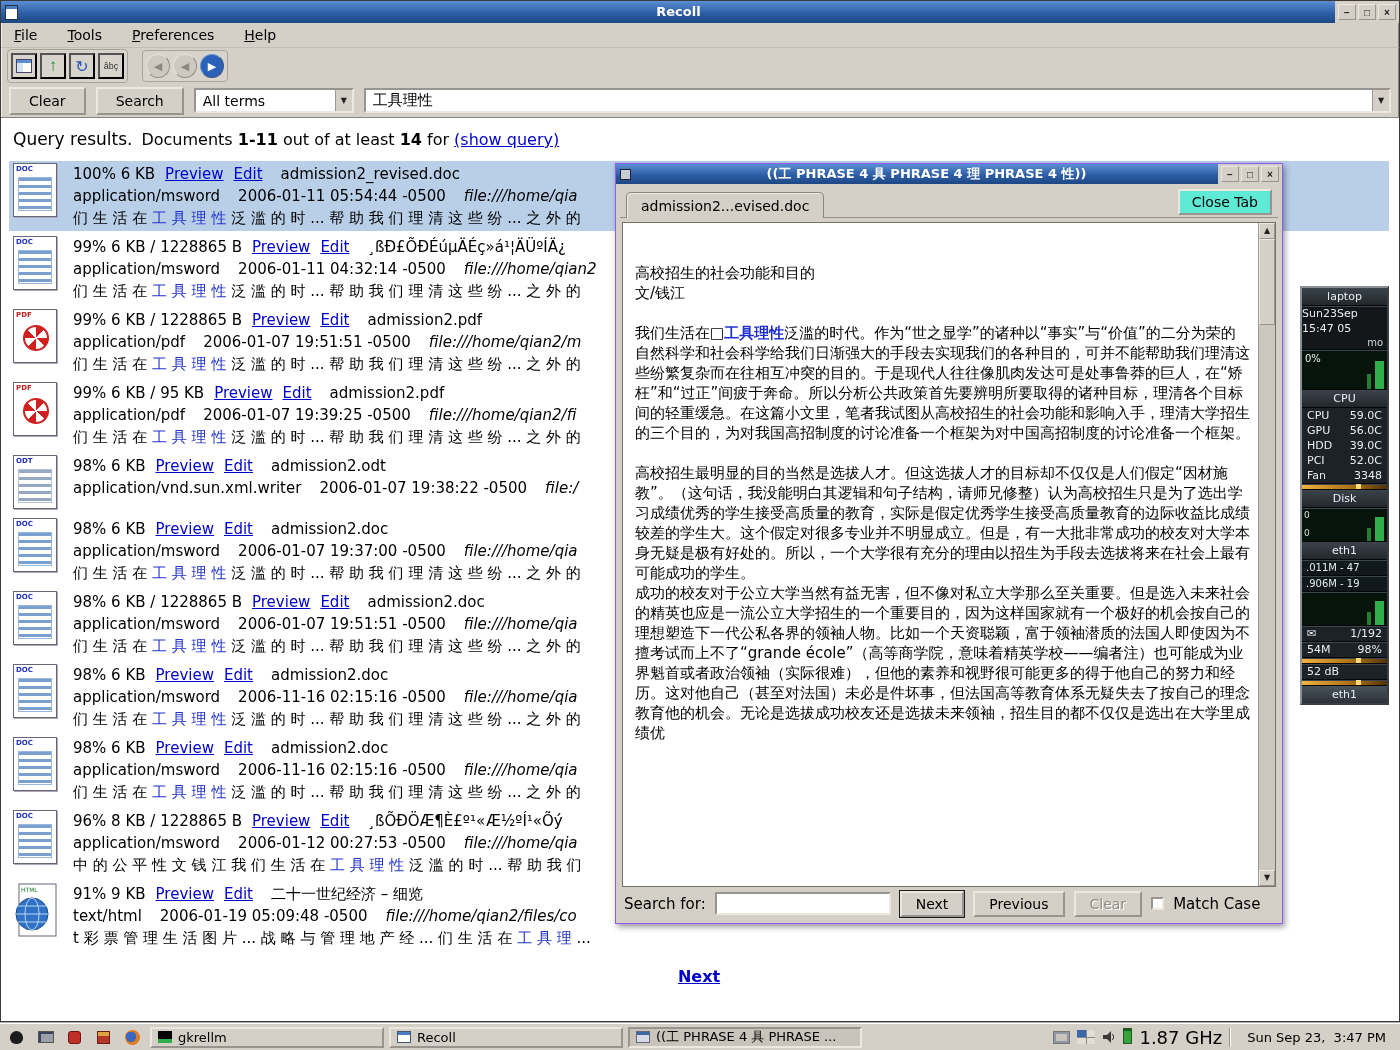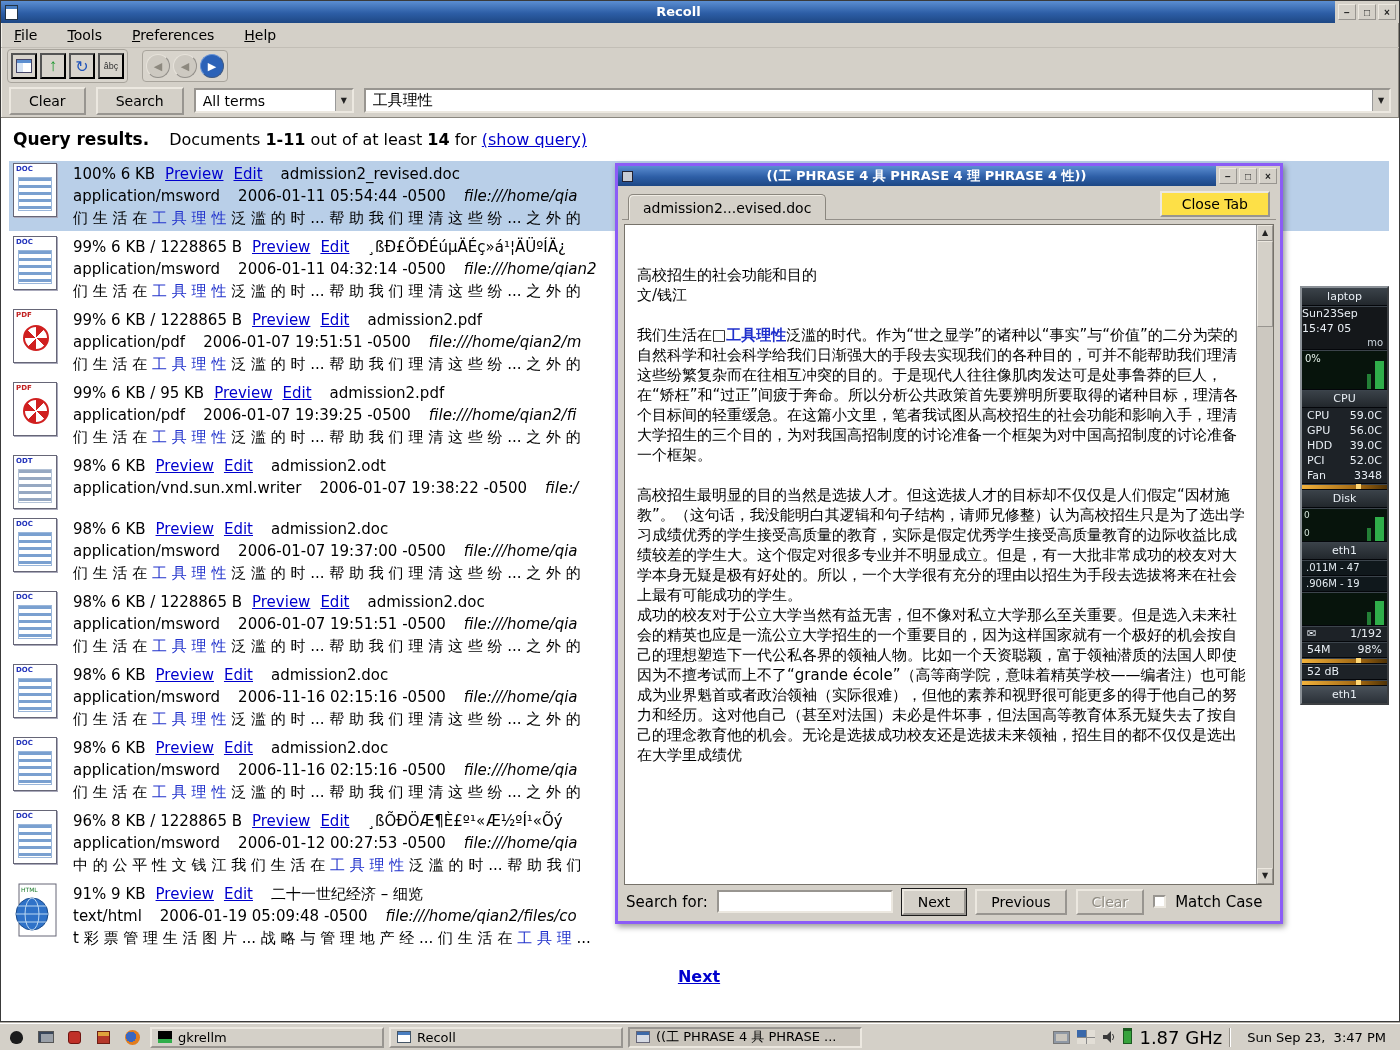--- a/index.html
+++ b/index.html
@@ -42,21 +42,21 @@
   .combo{width:160px;height:25px;background:#fff;border:2px inset #ece8e0;display:flex;align-items:center;
        font-size:14px;padding-left:7px}
   .combo .arrowbox,.queryarrow{margin-left:auto;width:17px;height:100%;background:#d4d0c8;
        border-left:1px solid #999;display:flex;align-items:center;justify-content:center;font-size:8px;color:#222}
   .querywrap{flex:1;height:25px;border:2px inset #ece8e0;background:#fff;display:flex;align-items:stretch}
   .queryinput{flex:1;border:none;outline:none;font-size:15px;padding:0 7px;font-family:inherit;background:transparent}
 
   
   .results{flex:1;background:#fff;border-top:1px solid #8a867e;padding:8px 10px 4px 8px;overflow:hidden;position:relative}
   .rheader{font-size:16px;margin:3px 0 12px 4px}
-  .rh-title{font-weight:bold;font-size:17px;margin-right:20px}
+  .rh-title{font-weight:normal;font-size:17px;margin-right:9px}
   .rh-b{font-weight:bold}
   .link{color:#0000cd;text-decoration:underline}
   .result-row{display:flex;gap:14px;padding:2px 4px;margin-bottom:3px;align-items:flex-start}
   .result-row.selected{background:#b9cfe8}
   .rlines{flex:1;min-width:0;font-size:15px;line-height:22px;white-space:nowrap;overflow:hidden}
   .r-meta{margin-right:10px}
   .rlink{color:#0000cd;text-decoration:underline;margin-right:10px}
   .r-title{font-weight:normal;margin-left:8px}
   .r-mime{margin-right:18px}
   .r-date{margin-right:18px}
@@ -73,31 +73,31 @@
   .plines{position:absolute;top:14px;left:5px;right:5px;bottom:6px;
        background:repeating-linear-gradient(180deg,#7aa0d0 0 3px,transparent 3px 7px);
        outline:1px solid #9ab6da}
   .page.odt .plines{background:repeating-linear-gradient(180deg,#96a8c2 0 3px,transparent 3px 7px);outline-color:#b3c2d6}
   .pdfmark{position:absolute;top:15px;left:9px;width:26px;height:26px;
        background:conic-gradient(#d02020 0 12%,#fff 0 25%,#d02020 0 37%,#fff 0 50%,#d02020 0 62%,#fff 0 75%,#d02020 0 87%,#fff 0);
        border-radius:50%;border:2px solid #d02020}
 
   
   .preview-win{position:absolute;left:615px;top:163px;width:668px;height:761px;background:#d4d0c8;
-       border:3px solid #8b5cf6;box-shadow:2px 3px 6px rgba(0,0,0,.4);display:flex;flex-direction:column;z-index:5}
+       border:1px solid #8b5cf6;box-shadow:2px 3px 6px rgba(0,0,0,.4);display:flex;flex-direction:column;z-index:5}
   .pv-titlebar{height:20px;display:flex;align-items:stretch;
        background:linear-gradient(180deg,#5b8ed2 0%,#2d5ea6 55%,#1d4784 100%)}
   .pv-icon{width:11px;height:11px;align-self:center;margin:0 4px;background:#c8ccd4;border:1px solid #223}
   .pv-title{flex:1;text-align:center;color:#fff;font-weight:bold;font-size:13px;line-height:20px;white-space:nowrap;overflow:hidden}
   .pv-tabrow{height:34px;position:relative;padding:7px 10px 0;display:flex;align-items:flex-end}
   .pv-tabrow::after{content:"";position:absolute;left:4px;right:4px;bottom:0;border-bottom:1px solid #94908a}
   .pv-tab{border:1px solid #8a867e;border-bottom:none;border-radius:5px 5px 0 0;background:#d4d0c8;
        padding:5px 14px 4px;font-size:14px;box-shadow:inset 1px 1px 0 #f0ece4;position:relative;z-index:1}
-  .close-tab{position:absolute;right:10px;top:5px;border:2px outset #ece8e0;background:#fde047;
-       padding:3px 20px;font-size:14px;font-family:inherit}
+  .close-tab{position:absolute;right:10px;top:5px;border:2px outset #ece8e0;background:#5eead4;
+       padding:3px 12px;font-size:14px;font-family:inherit}
   .pv-body{flex:1;margin:4px 6px 2px;border:1px solid #76726a;background:#fff;display:flex;min-height:0}
   .pv-text{flex:1;padding:40px 8px 8px 12px;font-size:15px;line-height:20px;overflow:hidden;min-width:0}
   .pv-text p{margin:0}
   .pv-text p.gap{margin-top:20px}
   .hl2{color:#2030cc;font-weight:bold}
   .pv-scroll{width:17px;border-left:1px solid #999;background:#ccc8c0;display:flex;flex-direction:column}
   .sbtn{height:16px;border:1px outset #ece8e0;background:#d4d0c8;font-size:8px;text-align:center;line-height:14px;color:#222}
   .strack{flex:1;position:relative}
   .sthumb{position:absolute;left:0;right:0;top:0;height:86px;border:1px outset #ece8e0;background:#d4d0c8}
   .pv-find{height:34px;display:flex;align-items:center;gap:9px;padding:0 8px 5px;font-size:15px}

